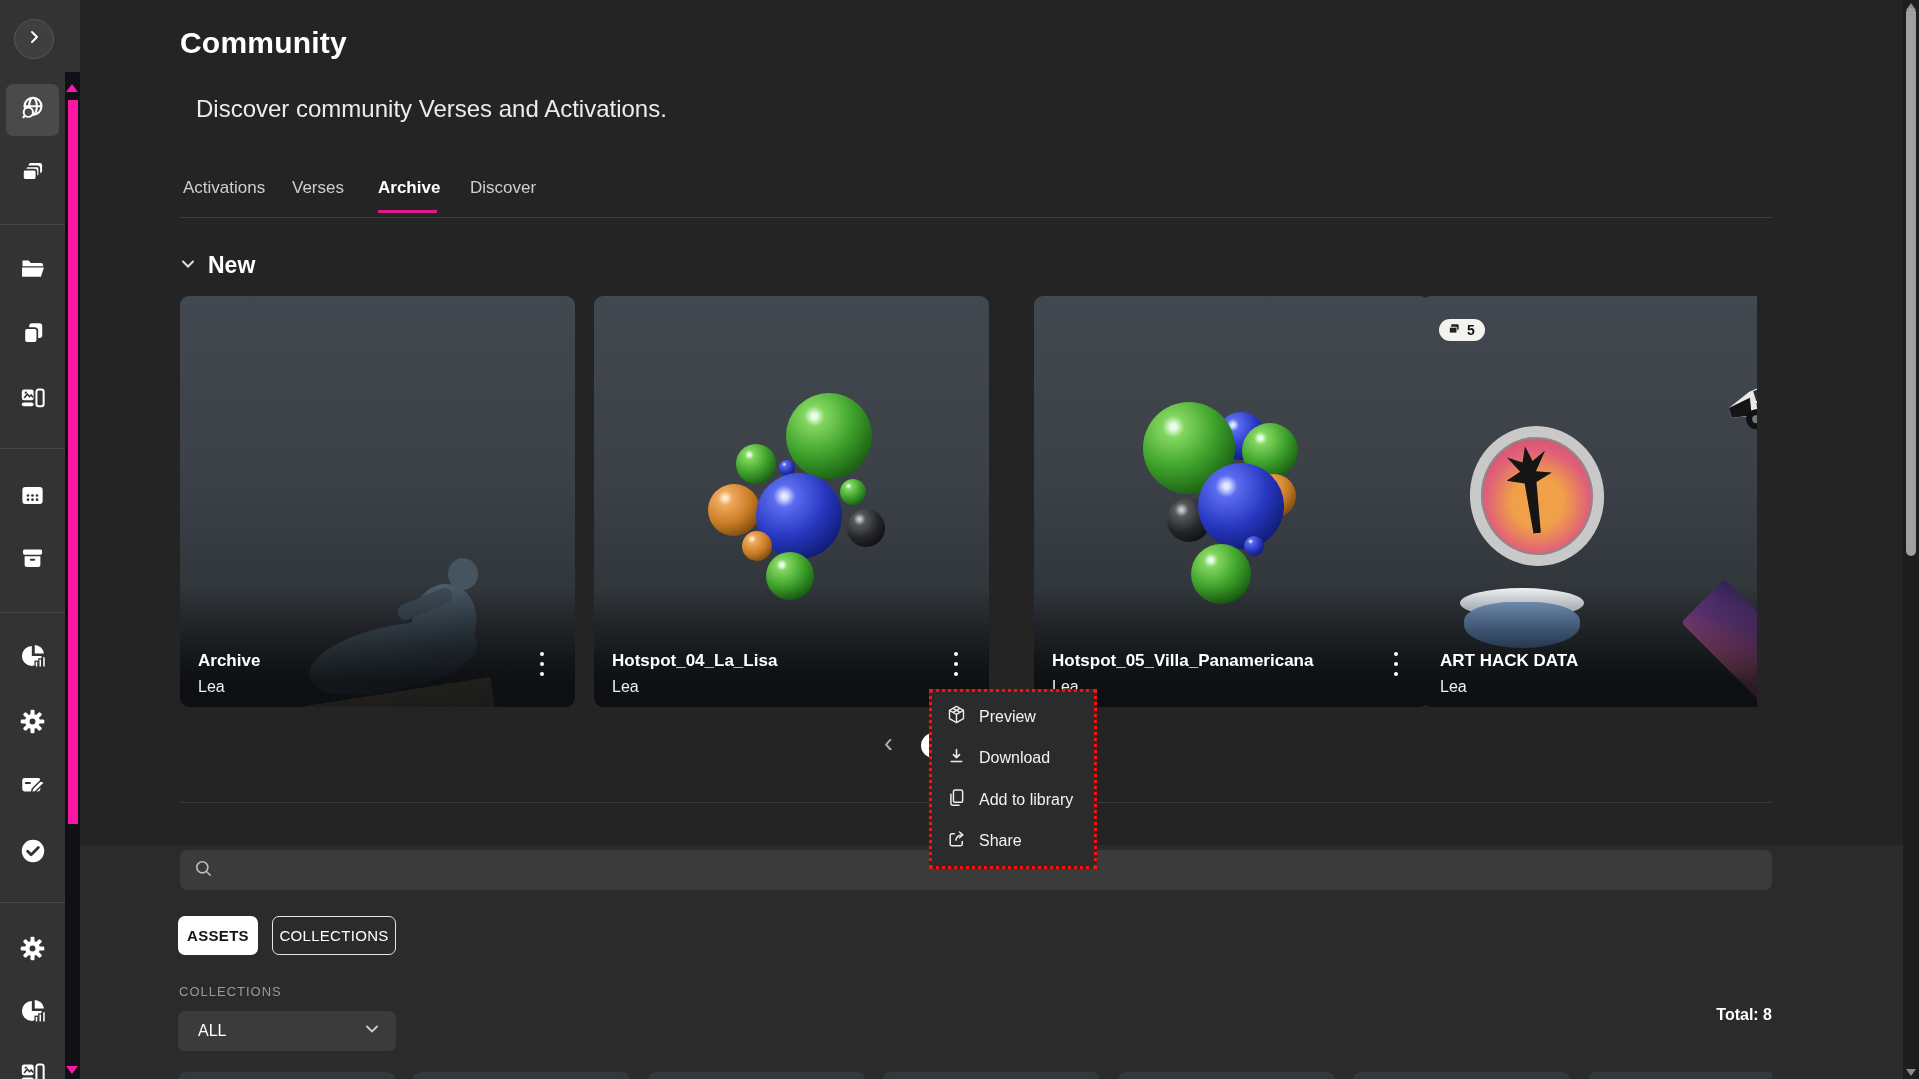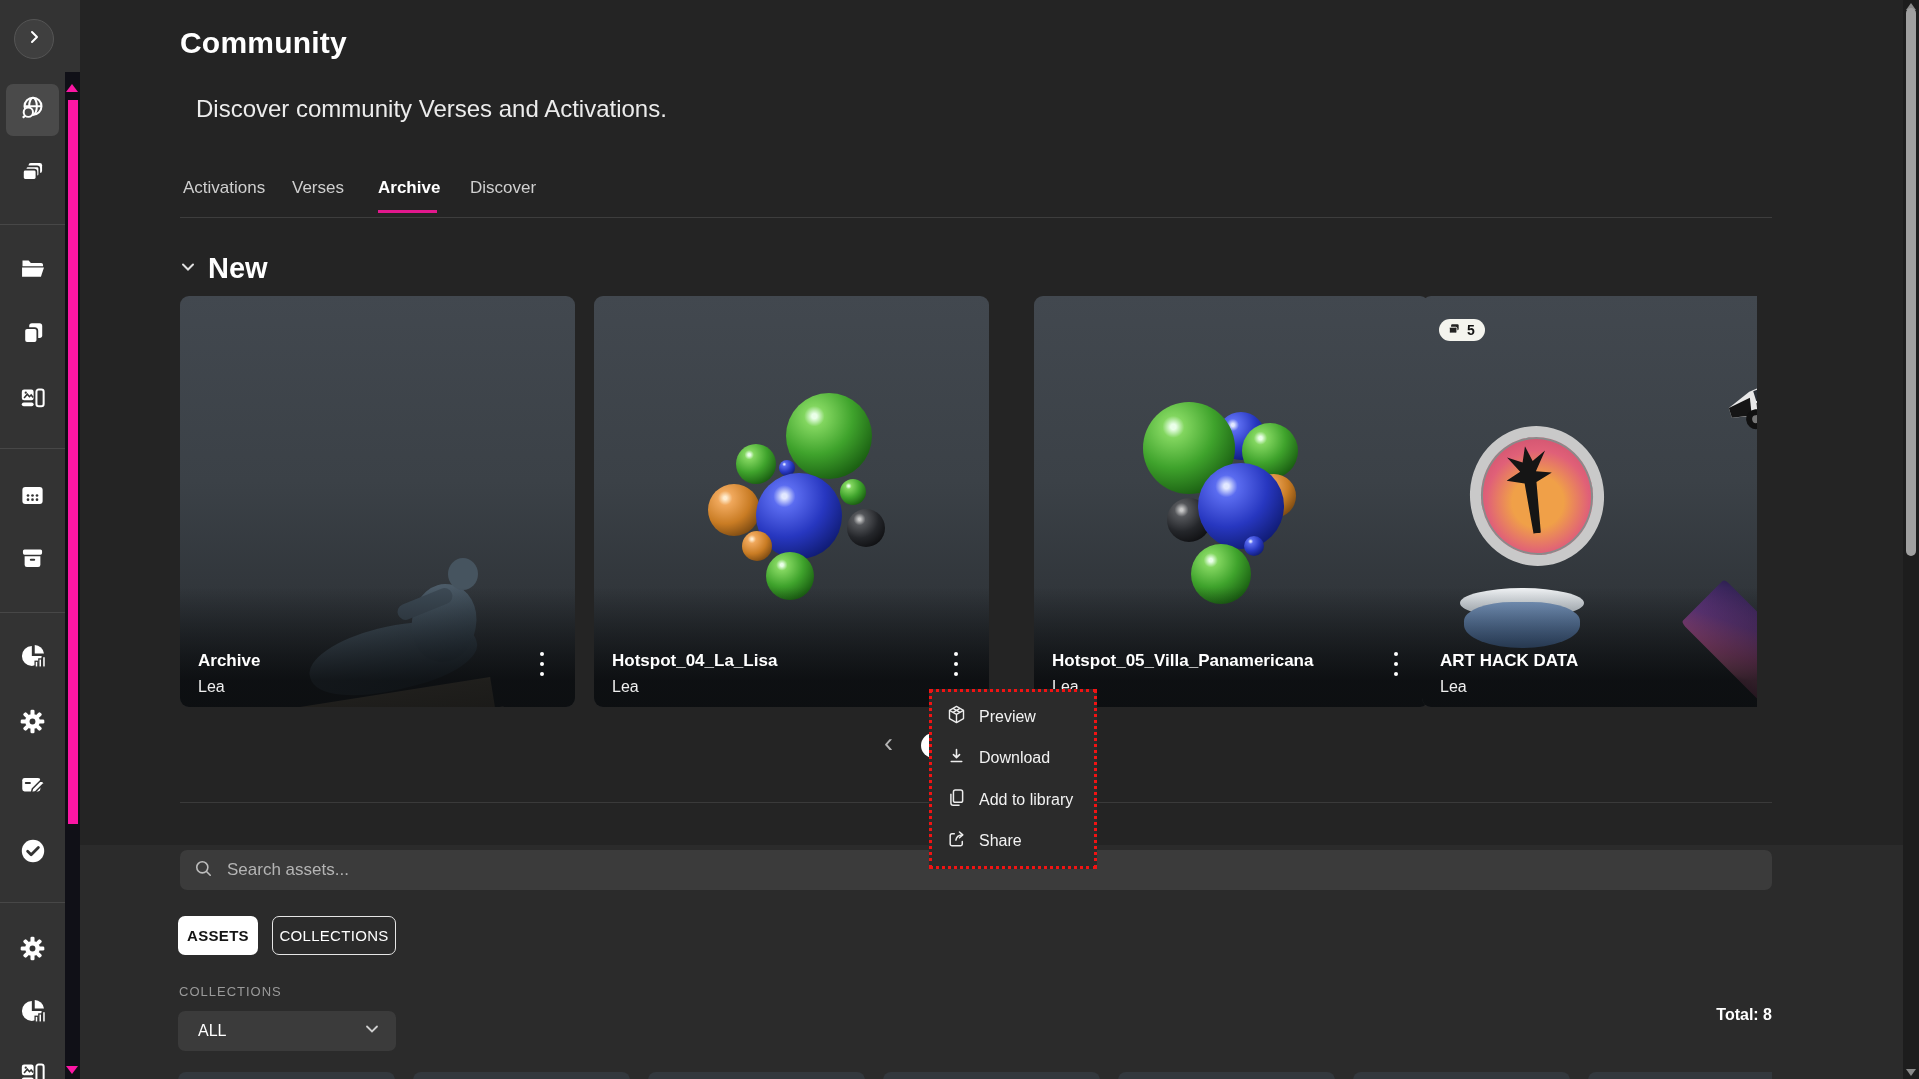--- a/index.html
+++ b/index.html
@@ -26,21 +26,21 @@
 
   #page-title{left:180px;top:26px;font-size:30px;font-weight:bold;letter-spacing:.2px;}
   #page-subtitle{left:180px;top:95px;font-size:24px;color:#ececec;margin-left:16px;}
 
   .tab{top:178px;font-size:17px;color:#cfcfcf;cursor:pointer;}
   .tab.active{color:#fff;font-weight:bold;}
   #tab-underline{left:378px;top:210px;width:59px;height:3px;background:#e2188d;}
   #tabs-divider{left:180px;top:217px;width:1592px;height:1px;background:#3d3d3d;}
 
   #section-head{left:180px;top:252px;display:flex;align-items:center;gap:12px;cursor:pointer;}
-  #section-title{font-size:29px;font-weight:bold;}
+  #section-title{font-size:23px;font-weight:bold;}
 
   
   #carousel{left:180px;top:296px;width:1577px;height:412px;overflow:hidden;}
   .card{position:absolute;top:0;width:395px;height:411px;border-radius:9px;overflow:hidden;cursor:pointer;
     background:linear-gradient(180deg,#42484f 0%,#3b4147 45%,#31363b 72%,#23272b 100%);}
   .card-shade{position:absolute;left:0;bottom:0;width:100%;height:120px;
     background:linear-gradient(180deg,rgba(10,12,14,0) 0%,rgba(8,10,12,.82) 78%);}
   .card-title{position:absolute;left:18px;bottom:36px;font-size:17px;font-weight:bold;white-space:nowrap;}
   .card-author{position:absolute;left:18px;bottom:11px;font-size:16px;color:#efefef;}
   .kebab{position:absolute;right:22px;bottom:28px;width:22px;height:30px;display:flex;align-items:center;justify-content:center;cursor:pointer;}
@@ -285,21 +285,20 @@
   </div>
 </div>
 
 <div class="abs" id="search-bar">
   <span>
     <svg width="19" height="19" viewBox="0 0 24 24" fill="none" stroke="#bdbdbd" stroke-width="2" stroke-linecap="round">
         <circle cx="10.5" cy="10.5" r="7"></circle>
         <path d="M15.8 15.8 20.5 20.5"></path>
       </svg>
   </span>
-  <input id="search-input" placeholder="Search assets..." style="">
 </div>
 
 <div class="abs" id="assets-btn">ASSETS</div>
 <div class="abs" id="collections-btn">COLLECTIONS</div>
 <div class="abs" id="categories-label">COLLECTIONS</div>
 
 <div class="abs" id="category-select">
   <span id="category-value">ALL</span>
   <span>
     <svg width="16" height="16" viewBox="0 0 16 16" fill="none" stroke="#cfcfcf" stroke-width="1.8" stroke-linecap="round">

